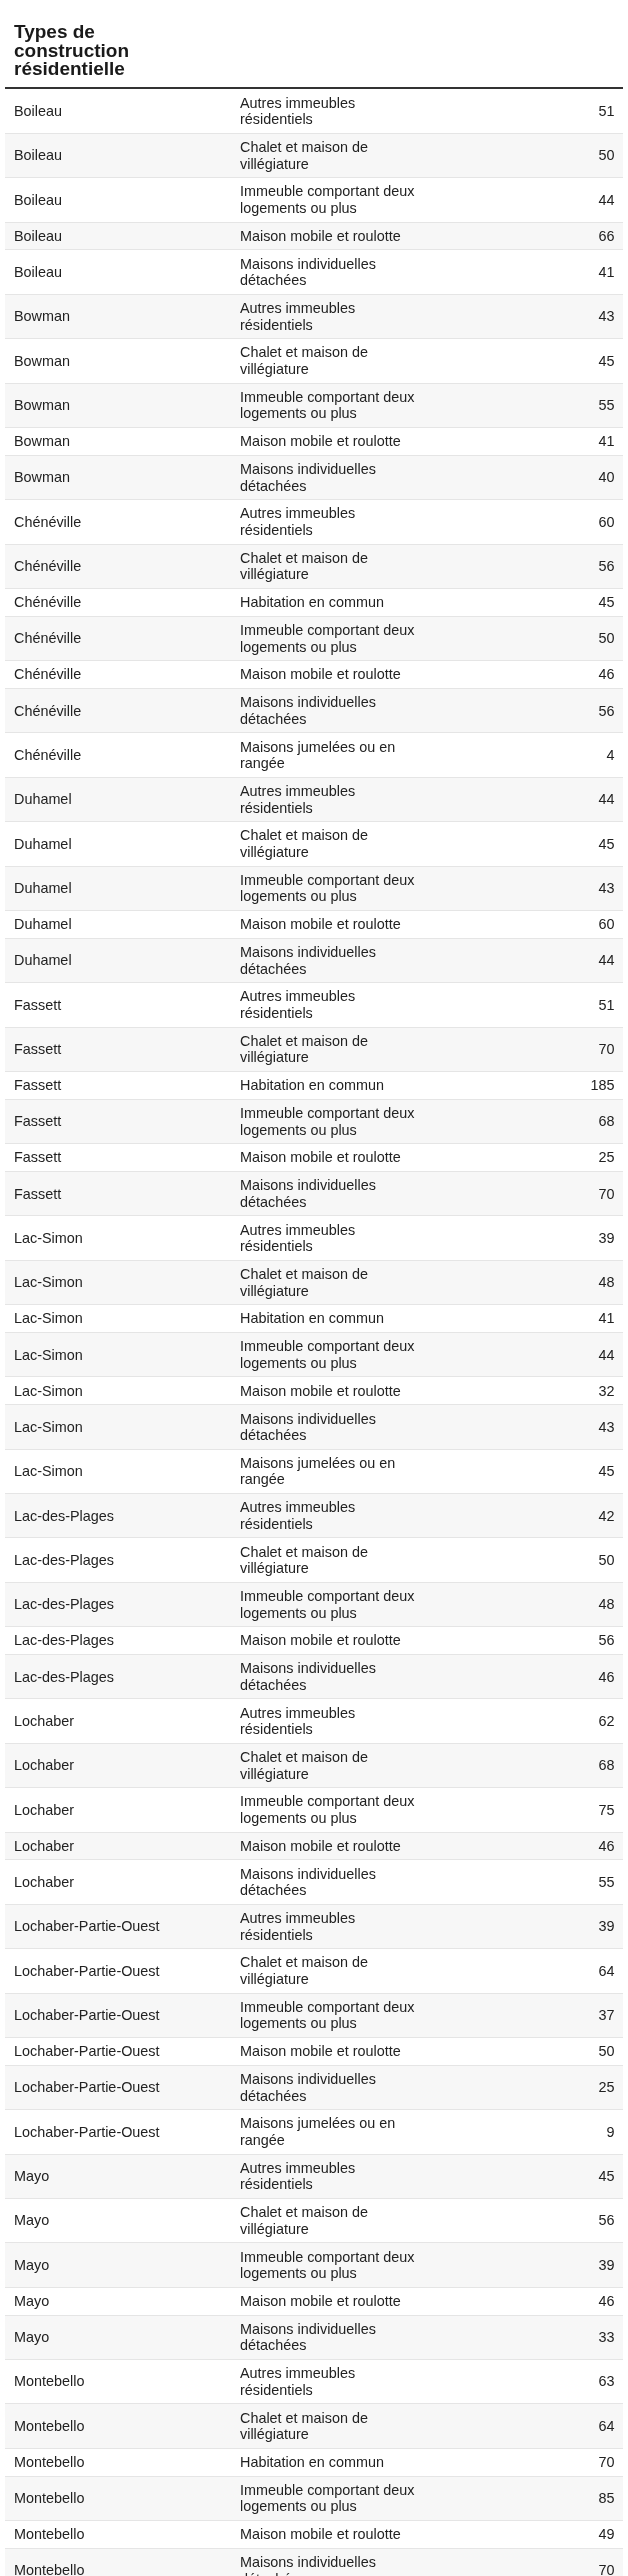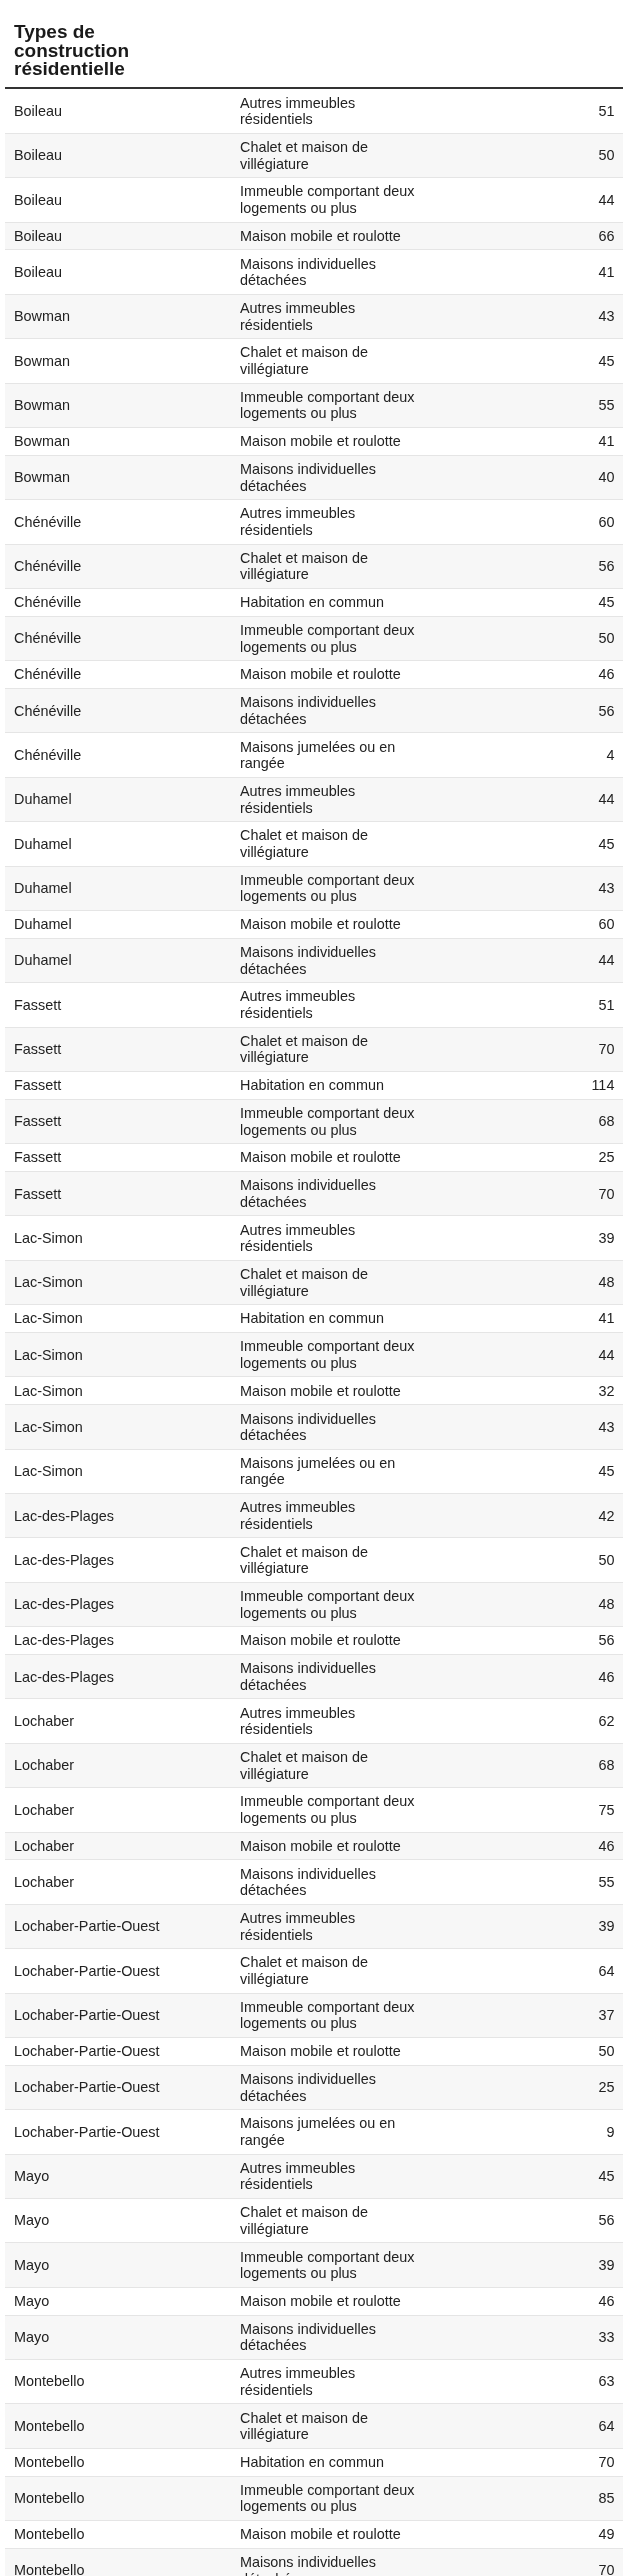--- a/index.html
+++ b/index.html
@@ -190,21 +190,21 @@
           <div class="cell c3">51</div>
         </div>
         <div class="body-row">
           <div class="cell c1">Fassett</div>
           <div class="cell c2">Chalet et maison de villégiature</div>
           <div class="cell c3">70</div>
         </div>
         <div class="body-row">
           <div class="cell c1">Fassett</div>
           <div class="cell c2">Habitation en commun</div>
-          <div class="cell c3">114</div>
+          <div class="cell c3">185</div>
         </div>
         <div class="body-row">
           <div class="cell c1">Fassett</div>
           <div class="cell c2">Immeuble comportant deux logements ou plus</div>
           <div class="cell c3">68</div>
         </div>
         <div class="body-row">
           <div class="cell c1">Fassett</div>
           <div class="cell c2">Maison mobile et roulotte</div>
           <div class="cell c3">25</div>

